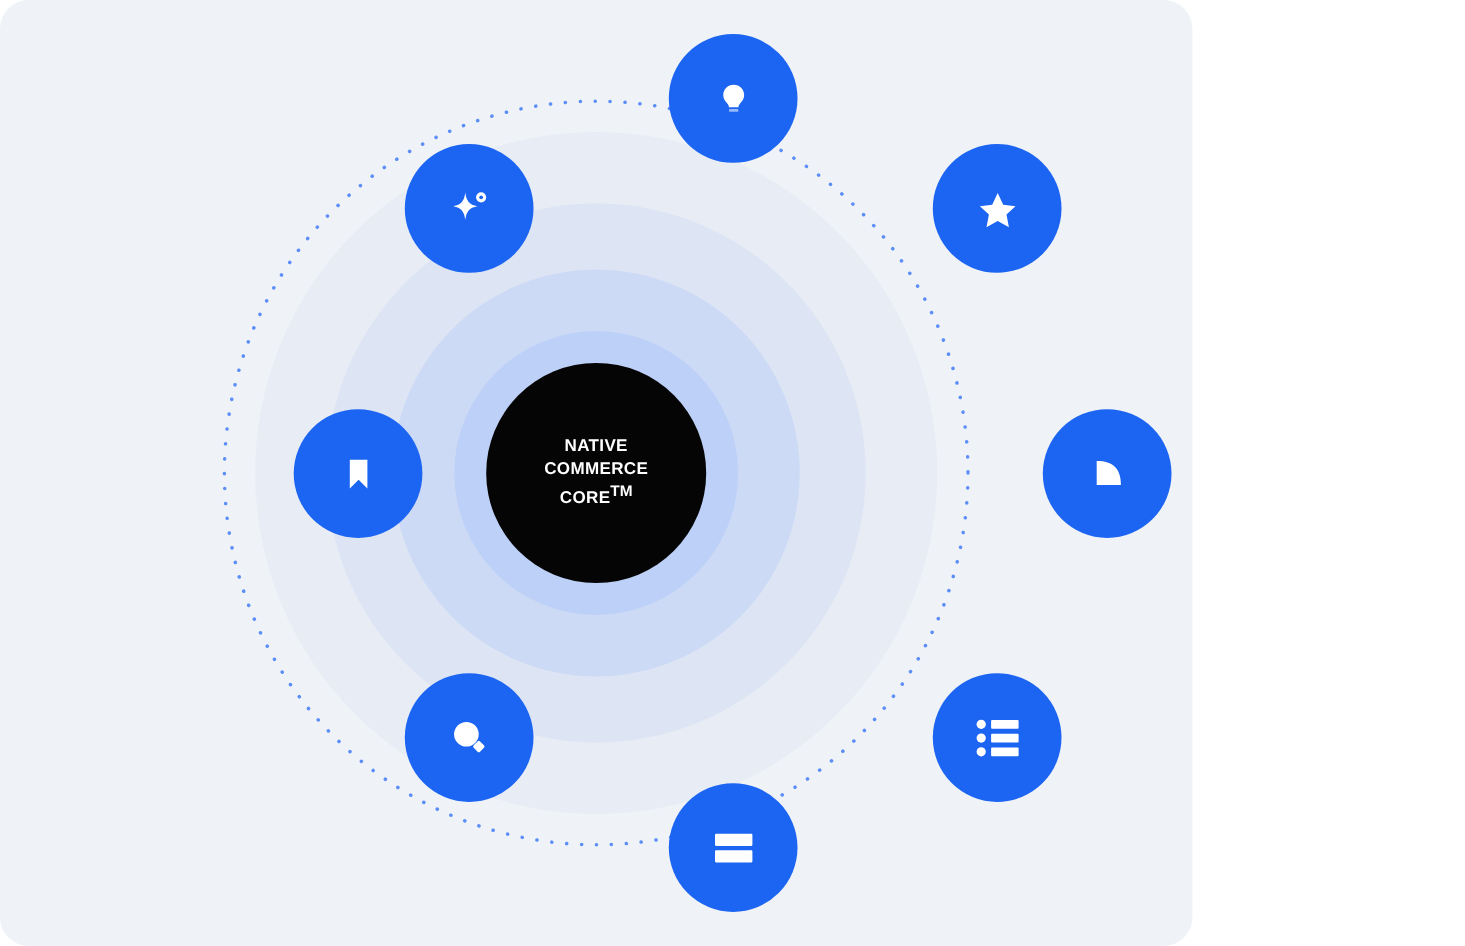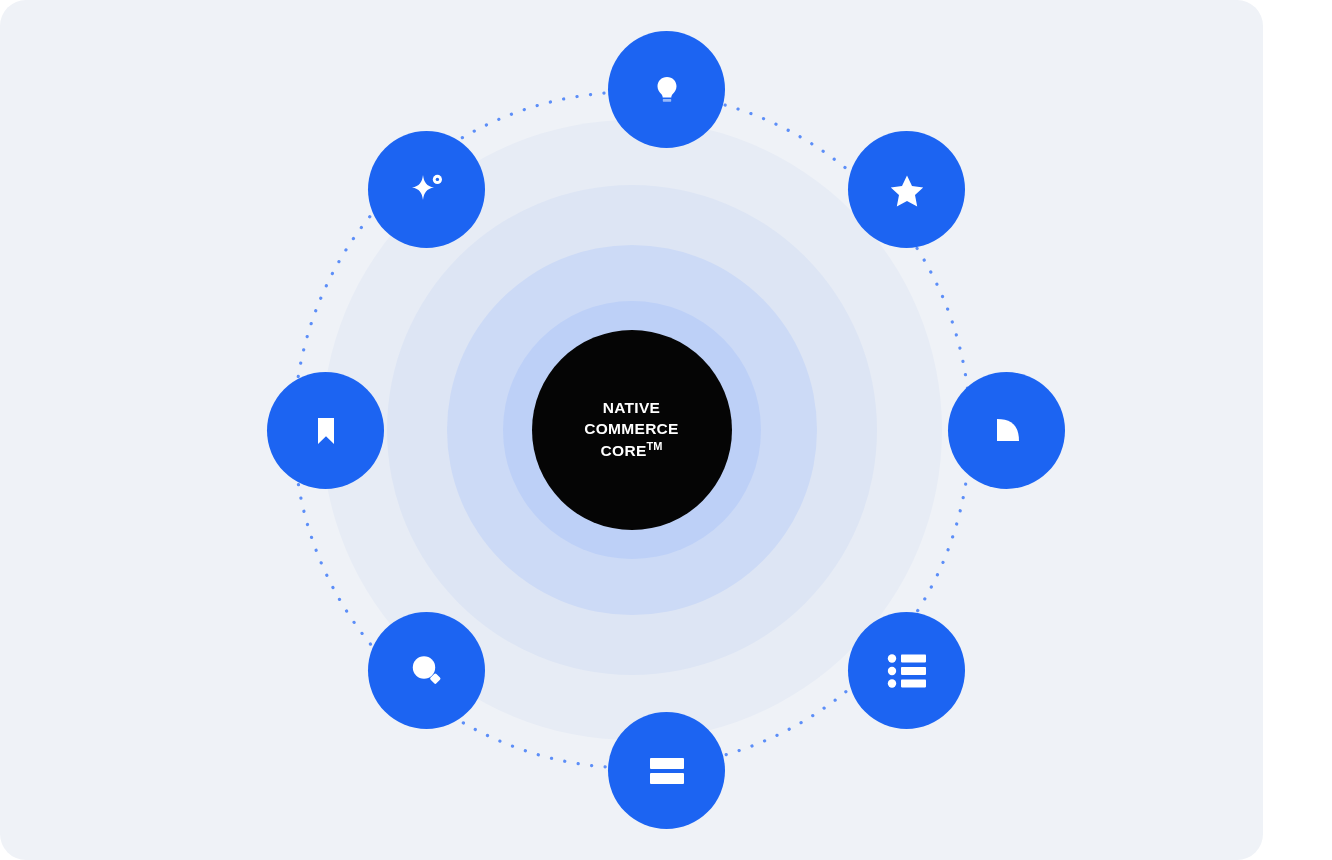--- a/index.html
+++ b/index.html
@@ -9,21 +9,21 @@
   }
   body {
     width: 1332px;
     height: 860px;
     overflow: hidden;
     font-family: "Liberation Sans", sans-serif;
   }
 
   #stage {
     position: relative;
-    width: 1263px;
+    width: 1084px;
     height: 860px;
     background: #eff2f7;
     border-radius: 26px;
     overflow: hidden;
   }
 
   
   .halo {
     position: absolute;
     left: 50%;
@@ -75,21 +75,21 @@
   .core-text {
     color: #ffffff;
     font-size: 15.5px;
     font-weight: bold;
     line-height: 1.32;
     letter-spacing: 0.3px;
     text-align: center;
     white-space: nowrap;
   }
   .core-text sup {
-    font-size: 11px;
+    font-size: 14px;
     vertical-align: super;
     letter-spacing: 0;
     margin-top: 12px;
   }
 
   
   .node {
     position: absolute;
     width: 117px;
     height: 117px;

